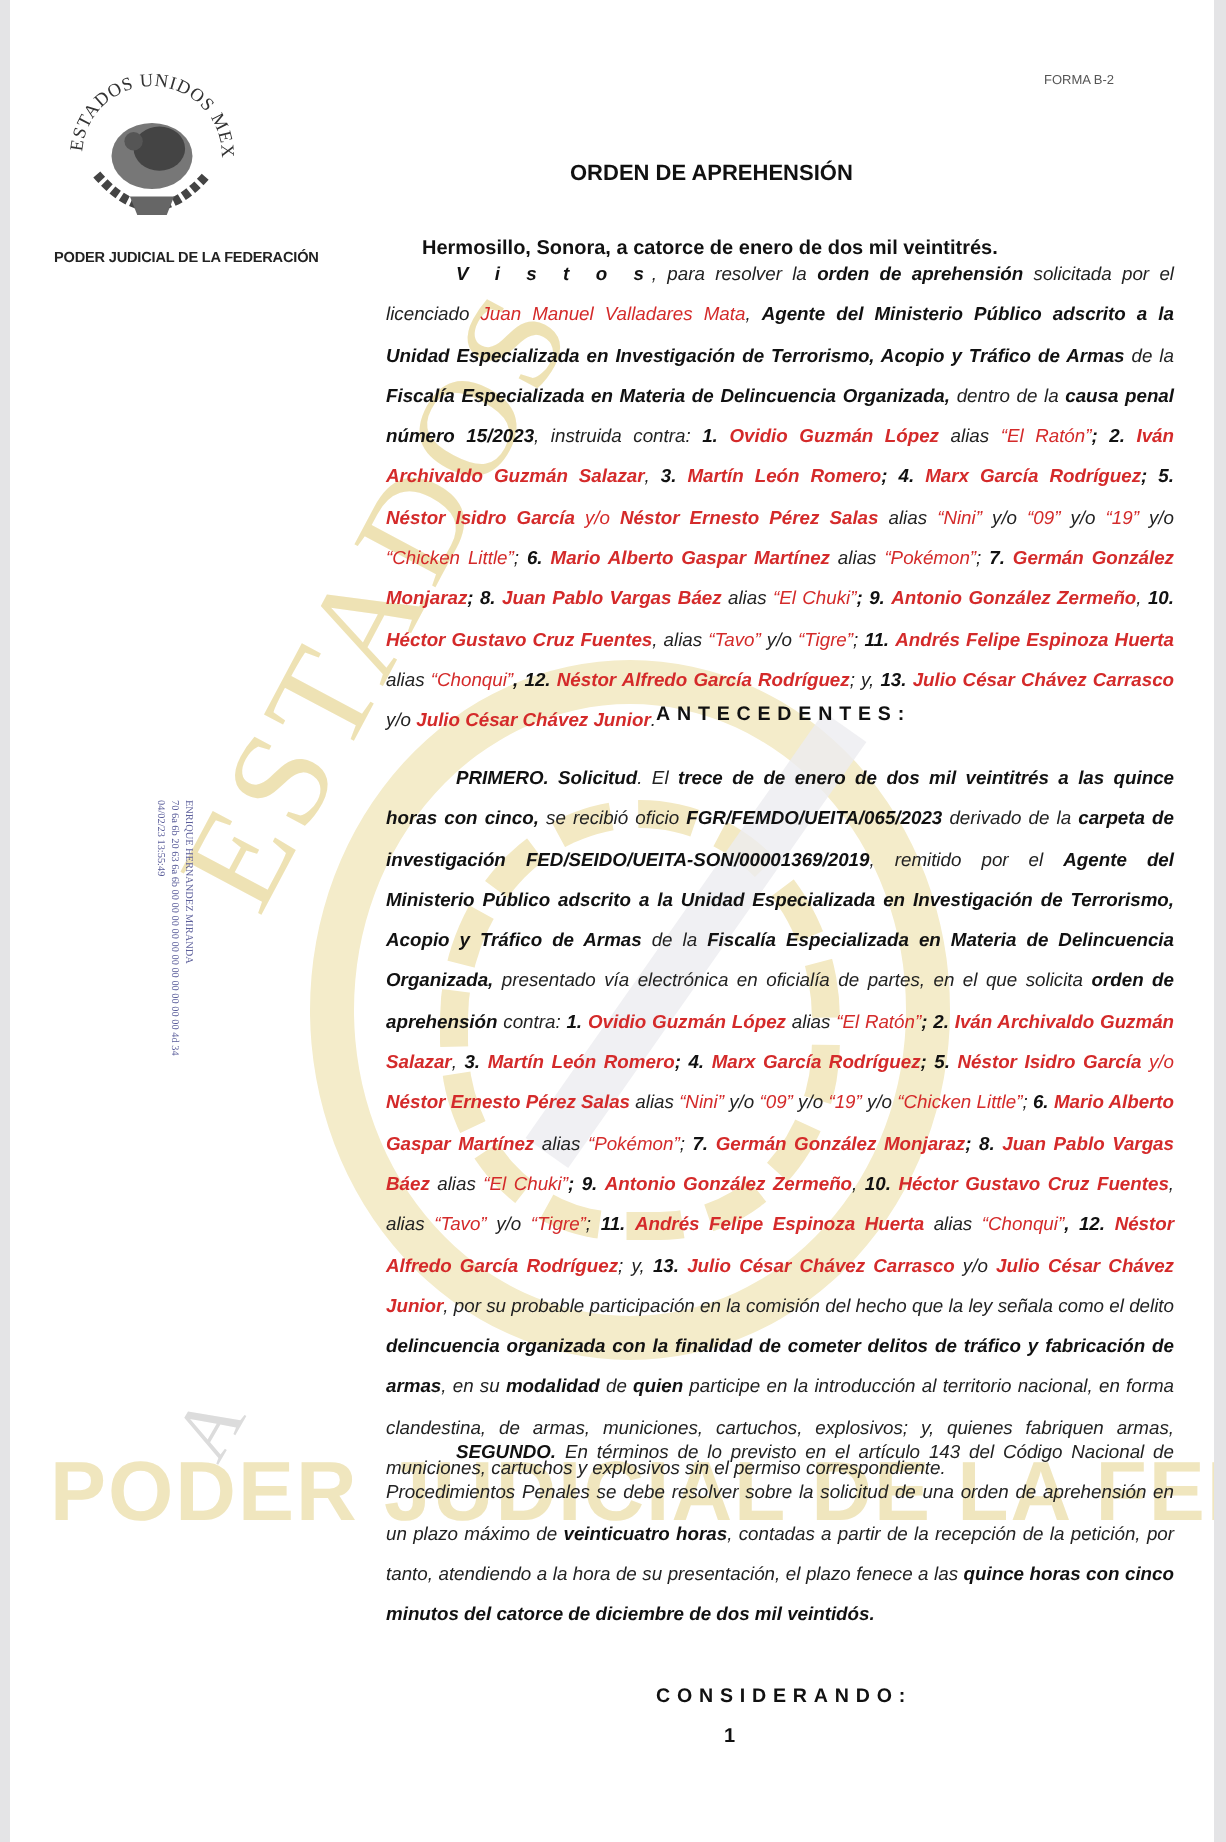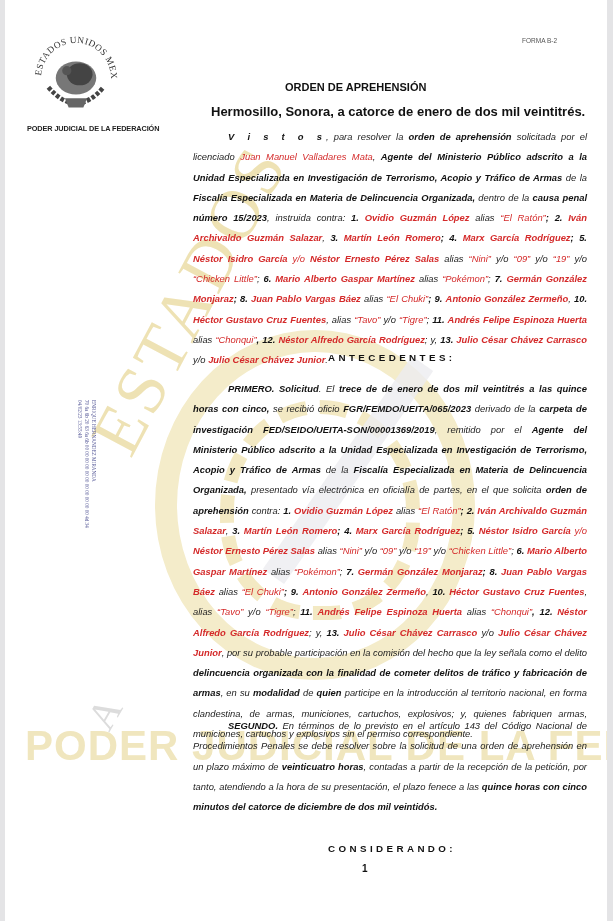--- a/index.html
+++ b/index.html
@@ -11,21 +11,21 @@
   .wm-a { left:85px; top:690px; font-size:40px; color:#dcdcdc; transform:rotate(-60deg); }
   .wm-eagle { position:absolute; left:150px; top:330px; width:320px; height:350px; border-radius:50%; border:22px solid #f4ecca; box-sizing:border-box; z-index:0; }
   .wm-eagle2 { position:absolute; left:215px; top:400px; width:200px; height:220px; border-radius:50% 50% 45% 45%; border:14px dashed #f3e9c3; box-sizing:border-box; z-index:0; }
   .wm-diag { position:absolute; left:330px; top:340px; width:26px; height:260px; background:#ececf0; transform:rotate(35deg); z-index:0; opacity:.8; }
   .seal { position:absolute; left:25px; top:32px; width:92px; height:92px; z-index:2; }
   .seal-caption { position:absolute; left:22px; top:124px; font-size:7.3px; font-weight:bold; color:#222; letter-spacing:-0.1px; z-index:2; }
   .forma { position:absolute; left:517px; top:37px; font-size:6.5px; color:#555; z-index:2; }
   .stamp { position:absolute; left:30px; top:400px; width:60px; height:200px; z-index:2; }
   .stamp-inner { position:absolute; left:0; top:0; transform:rotate(90deg); transform-origin:left top; left:62px; font-family:"Liberation Serif", serif; font-size:5.2px; line-height:7px; color:#5a5d9a; white-space:nowrap; }
   .title { position:absolute; left:280px; top:81px; font-size:11px; font-weight:bold; color:#111; z-index:2; }
-  .place { position:absolute; left:206px; top:104px; font-size:13px; font-weight:bold; color:#111; z-index:2; }
+  .place { position:absolute; left:206px; top:119px; font-size:10px; font-weight:bold; color:#111; z-index:2; }
   .para { position:absolute; left:188px; width:394px; font-size:9.4px; line-height:20.3px; color:#222; text-align:justify; z-index:2;font-style:italic; }
   .para b { color:#111; }
   .r { color:#d42a2a; }
   .rb { color:#d42a2a; font-weight:bold; }
   .indent { display:inline-block; width:35px; }
   .spaced { letter-spacing:4px; }
   .head { position:absolute; font-size:9.8px; font-weight:bold; letter-spacing:3.4px; color:#111; z-index:2; }
   .pagenum { position:absolute; left:357px; top:863px; font-size:10px; font-weight:bold; color:#111; z-index:2; }
 </style>
 </head>

